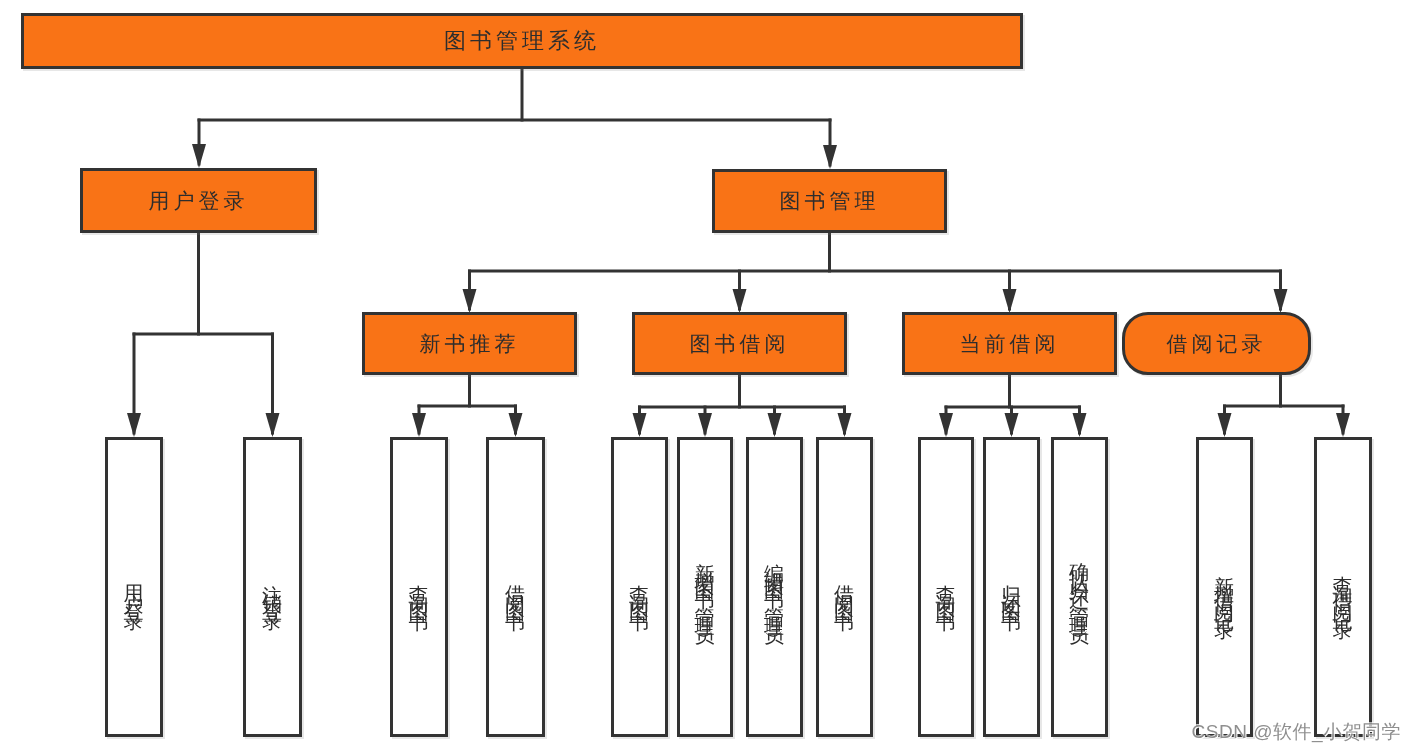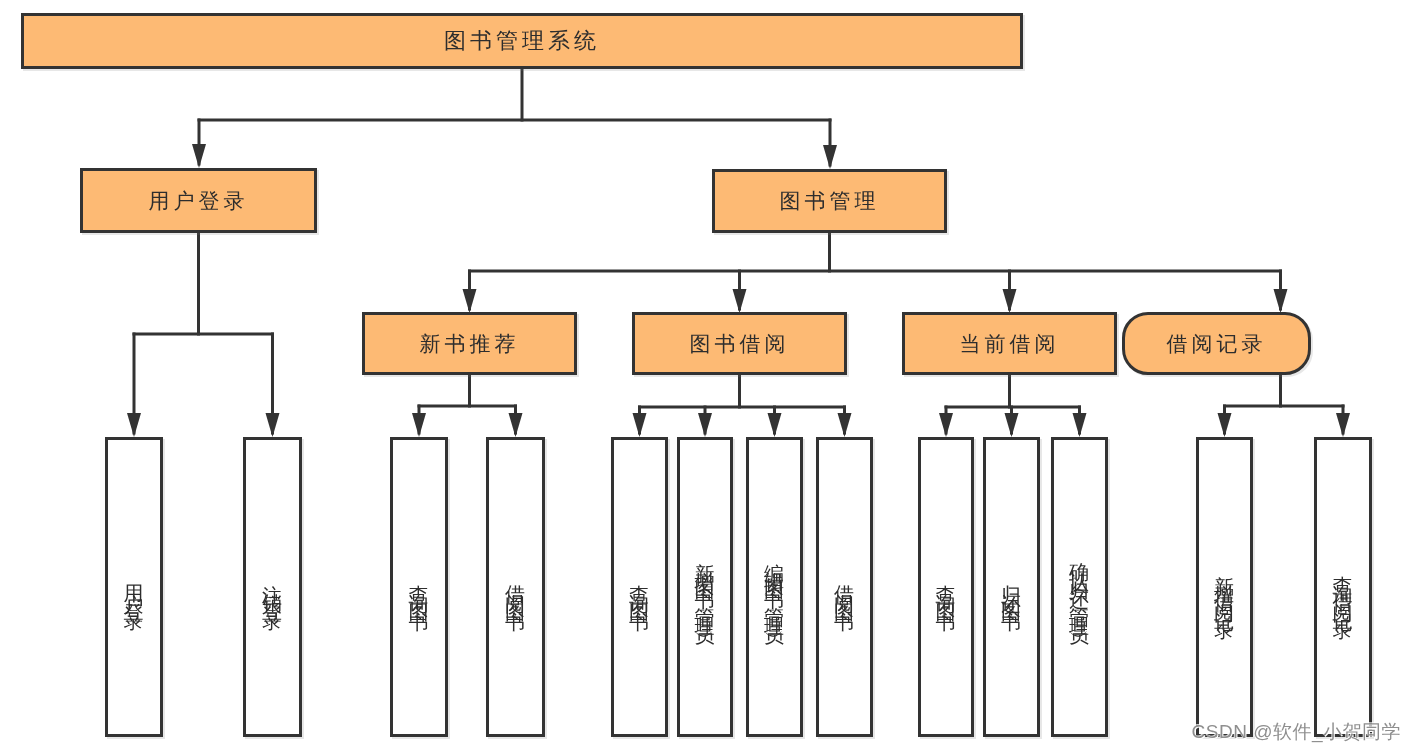--- a/index.html
+++ b/index.html
@@ -7,21 +7,21 @@
     position:relative;
     width:1405px;height:747px;
     background:#ffffff;
     font-family:"Liberation Sans","DejaVu Sans",sans-serif;
     overflow:hidden;
   }
   #wires{position:absolute;left:0;top:0;z-index:1;}
   .hbox{
     position:absolute;
     box-sizing:border-box;
-    background:#fdba74;
+    background:#f97316;
     border:3px solid #333333;
     display:flex;align-items:center;justify-content:center;
     color:#2d2d2d;
     z-index:2;
     box-shadow:2px 2px 0 rgba(120,120,120,0.18);
   }
   .hbox span{letter-spacing:4px;white-space:nowrap;}
   .lvl1{font-size:22px;}
   .lvl2,.lvl3{font-size:21px;}
   .vbox{

